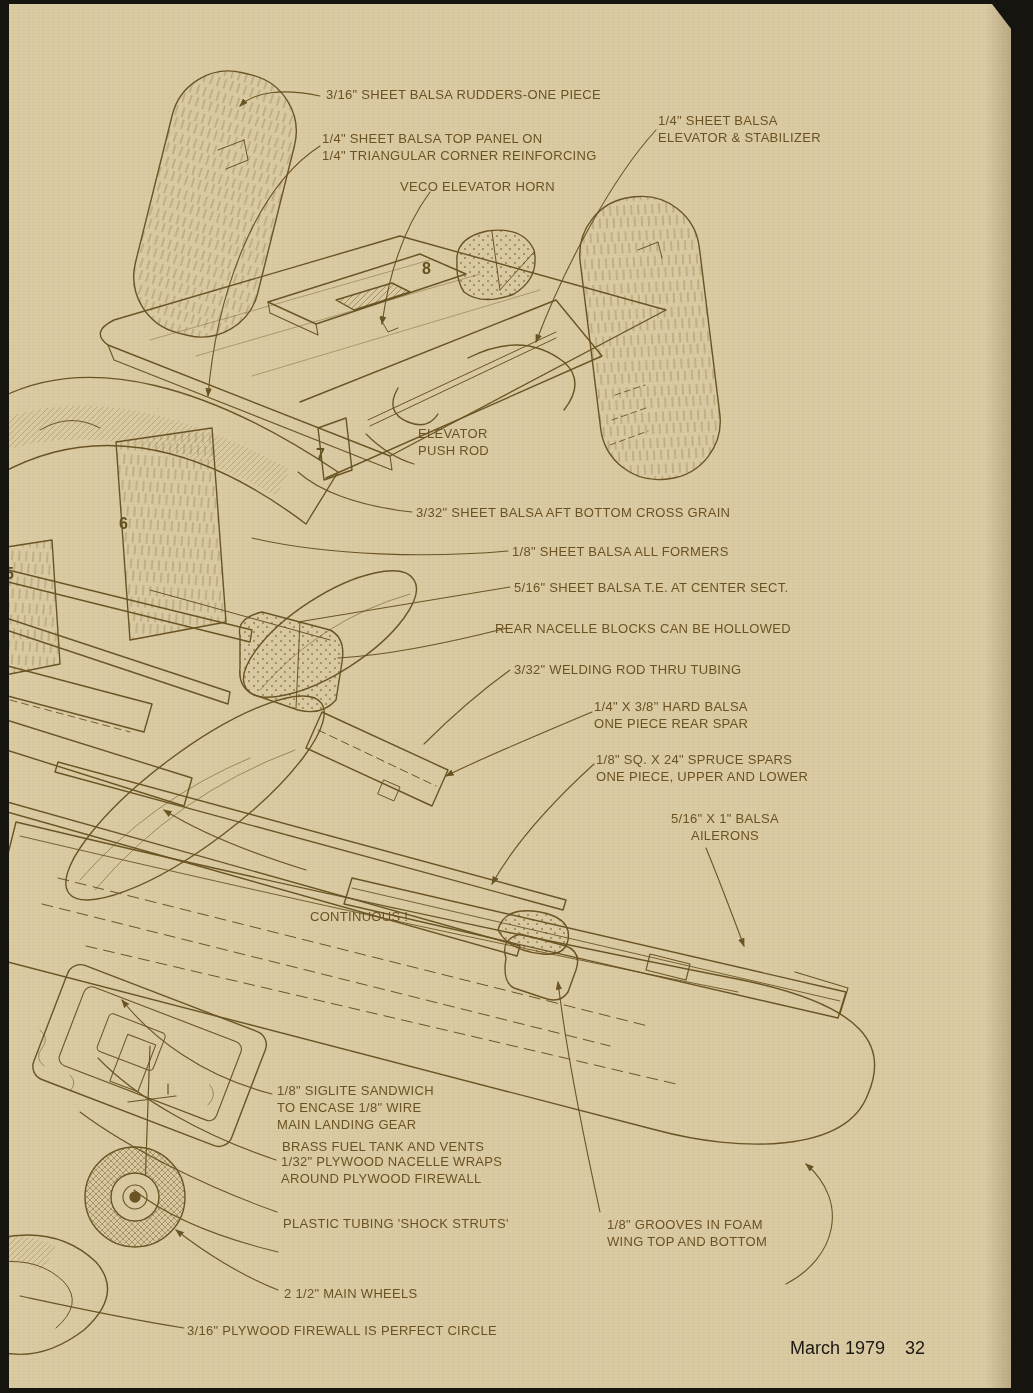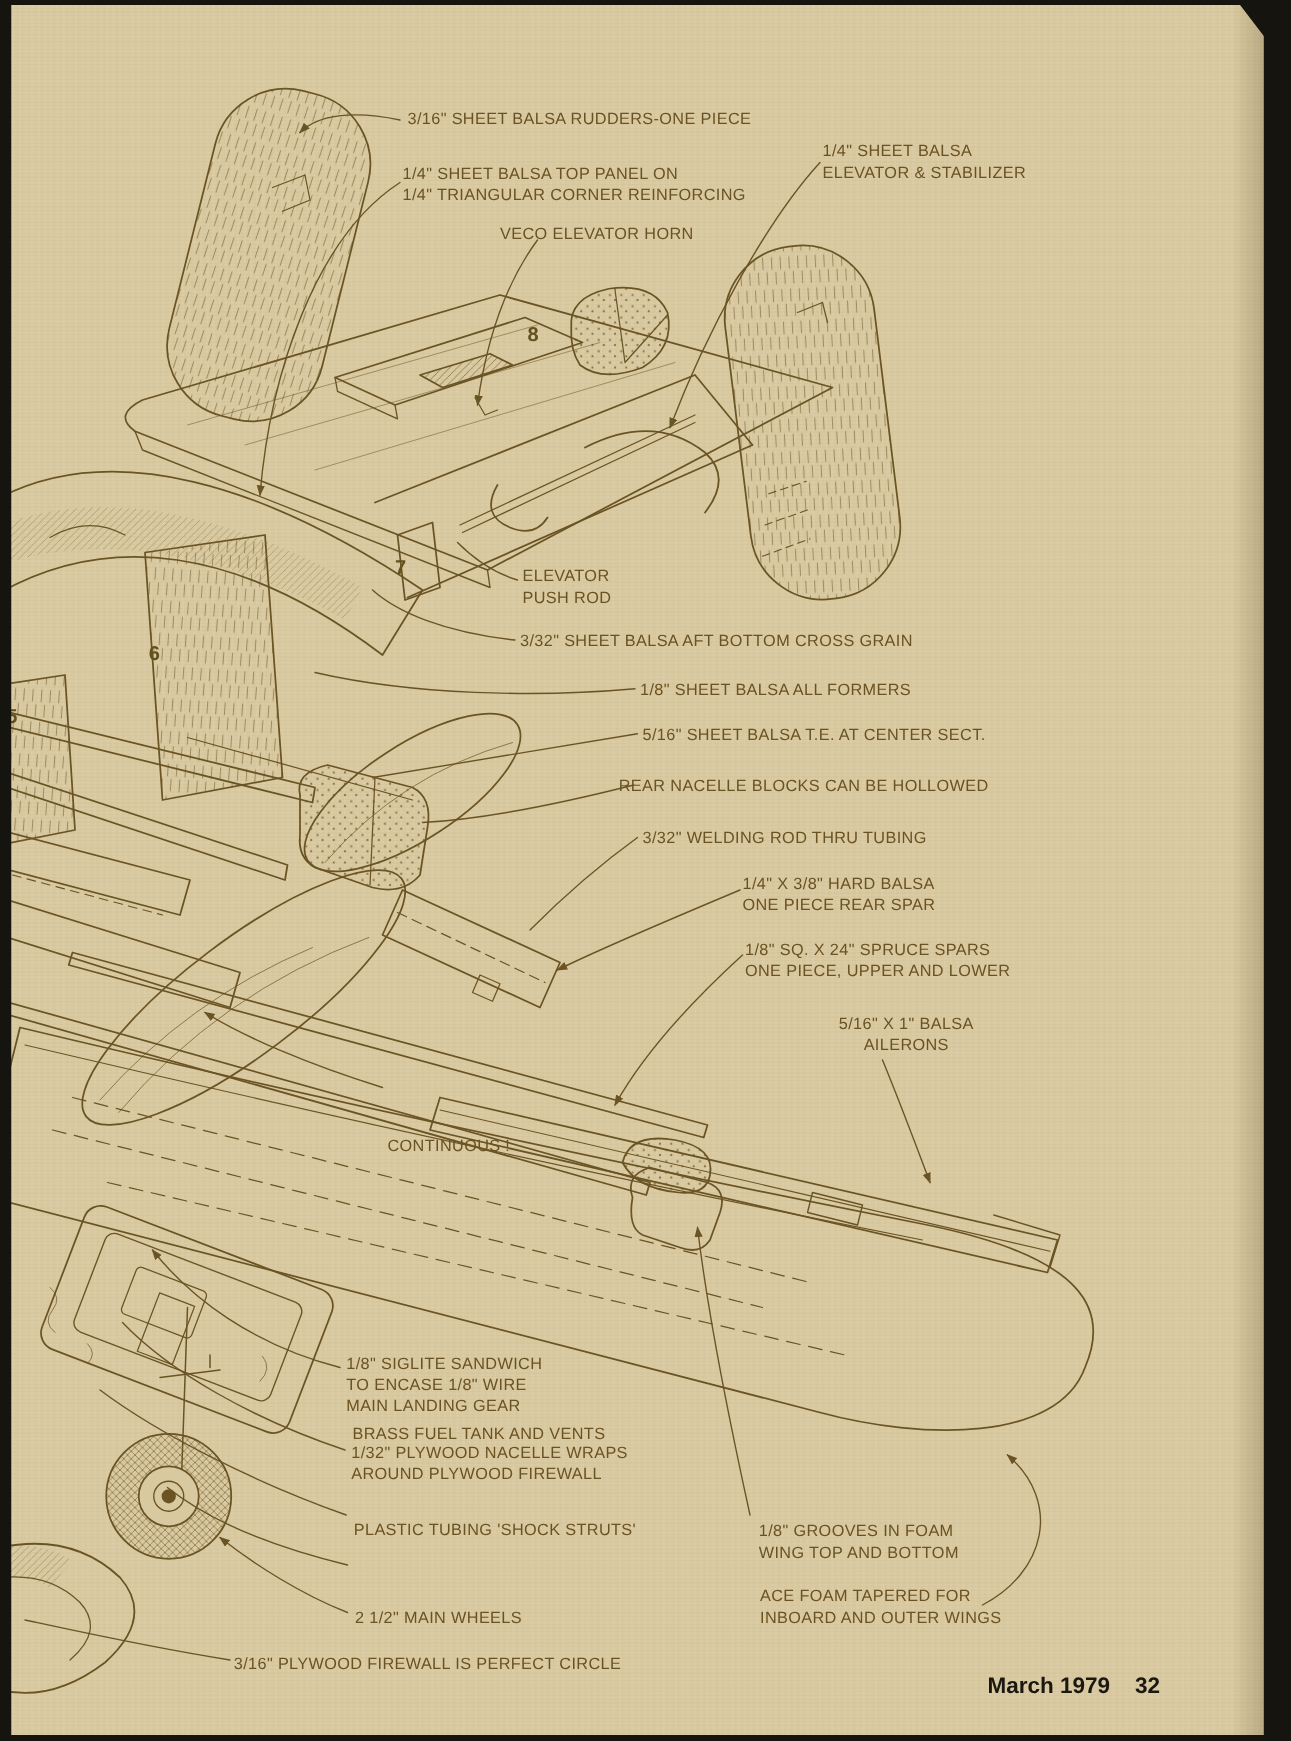--- a/index.html
+++ b/index.html
@@ -35,21 +35,21 @@
   .lbl.center{text-align:center;}
   .pnum{
     position:absolute;
     color:#63511f;
     font-size:16px;
     font-weight:bold;
   }
   .footer{
     position:absolute;left:790px;top:1338px;
     display:flex;gap:20px;
-    color:#1b1812;font-size:18px;font-weight:bold;
+    color:#1b1812;font-size:18px;font-weight:normal;
   }
 </style>
 </head>
 <body>
 
 <div class="page">
 
   <svg class="art" width="1033" height="1393" viewBox="0 0 1033 1393">
     <defs>
       <marker id="arr" markerWidth="10" markerHeight="8" refX="7" refY="3" orient="auto">
@@ -182,21 +182,21 @@
       </g>
     </g>
   </svg>
 
   <div class="lbl" style="left:326px;top:86px">3/16" SHEET BALSA RUDDERS-ONE PIECE</div>
   <div class="lbl" style="left:322px;top:130px">1/4" SHEET BALSA TOP PANEL ON
 1/4" TRIANGULAR CORNER REINFORCING</div>
   <div class="lbl" style="left:400px;top:178px">VECO ELEVATOR HORN</div>
   <div class="lbl" style="left:658px;top:112px">1/4" SHEET BALSA
 ELEVATOR &amp; STABILIZER</div>
-  <div class="lbl" style="left:418px;top:452px">ELEVATOR
+  <div class="lbl" style="left:418px;top:425px">ELEVATOR
 PUSH ROD</div>
   <div class="lbl" style="left:416px;top:504px">3/32" SHEET BALSA AFT BOTTOM CROSS GRAIN</div>
   <div class="lbl" style="left:512px;top:543px">1/8" SHEET BALSA ALL FORMERS</div>
   <div class="lbl" style="left:514px;top:579px">5/16" SHEET BALSA T.E. AT CENTER SECT.</div>
   <div class="lbl" style="left:495px;top:620px">REAR NACELLE BLOCKS CAN BE HOLLOWED</div>
   <div class="lbl" style="left:514px;top:661px">3/32" WELDING ROD THRU TUBING</div>
   <div class="lbl" style="left:594px;top:698px">1/4" X 3/8" HARD BALSA
 ONE PIECE REAR SPAR</div>
   <div class="lbl" style="left:596px;top:751px">1/8" SQ. X 24" SPRUCE SPARS
 ONE PIECE, UPPER AND LOWER</div>
@@ -207,22 +207,20 @@
 TO ENCASE 1/8" WIRE
 MAIN LANDING GEAR</div>
   <div class="lbl" style="left:281px;top:1153px">1/32" PLYWOOD NACELLE WRAPS
 AROUND PLYWOOD FIREWALL</div>
   <div class="lbl" style="left:282px;top:1138px">BRASS FUEL TANK AND VENTS</div>
   <div class="lbl" style="left:283px;top:1215px">PLASTIC TUBING 'SHOCK STRUTS'</div>
   <div class="lbl" style="left:284px;top:1285px">2 1/2" MAIN WHEELS</div>
   <div class="lbl" style="left:187px;top:1322px">3/16" PLYWOOD FIREWALL IS PERFECT CIRCLE</div>
   <div class="lbl" style="left:607px;top:1216px">1/8" GROOVES IN FOAM
 WING TOP AND BOTTOM</div>
-  <div class="lbl" style="left:608px;top:1268px">ACE FOAM TAPERED FOR
-INBOARD AND OUTER WINGS</div>
 
   <span class="pnum" style="left:422px;top:260px">8</span>
   <span class="pnum" style="left:316px;top:446px">7</span>
   <span class="pnum" style="left:119px;top:515px">6</span>
   <span class="pnum" style="left:5px;top:565px">5</span>
 
   <div class="footer">
     <span>March 1979</span>
     <span>32</span>
   </div>

